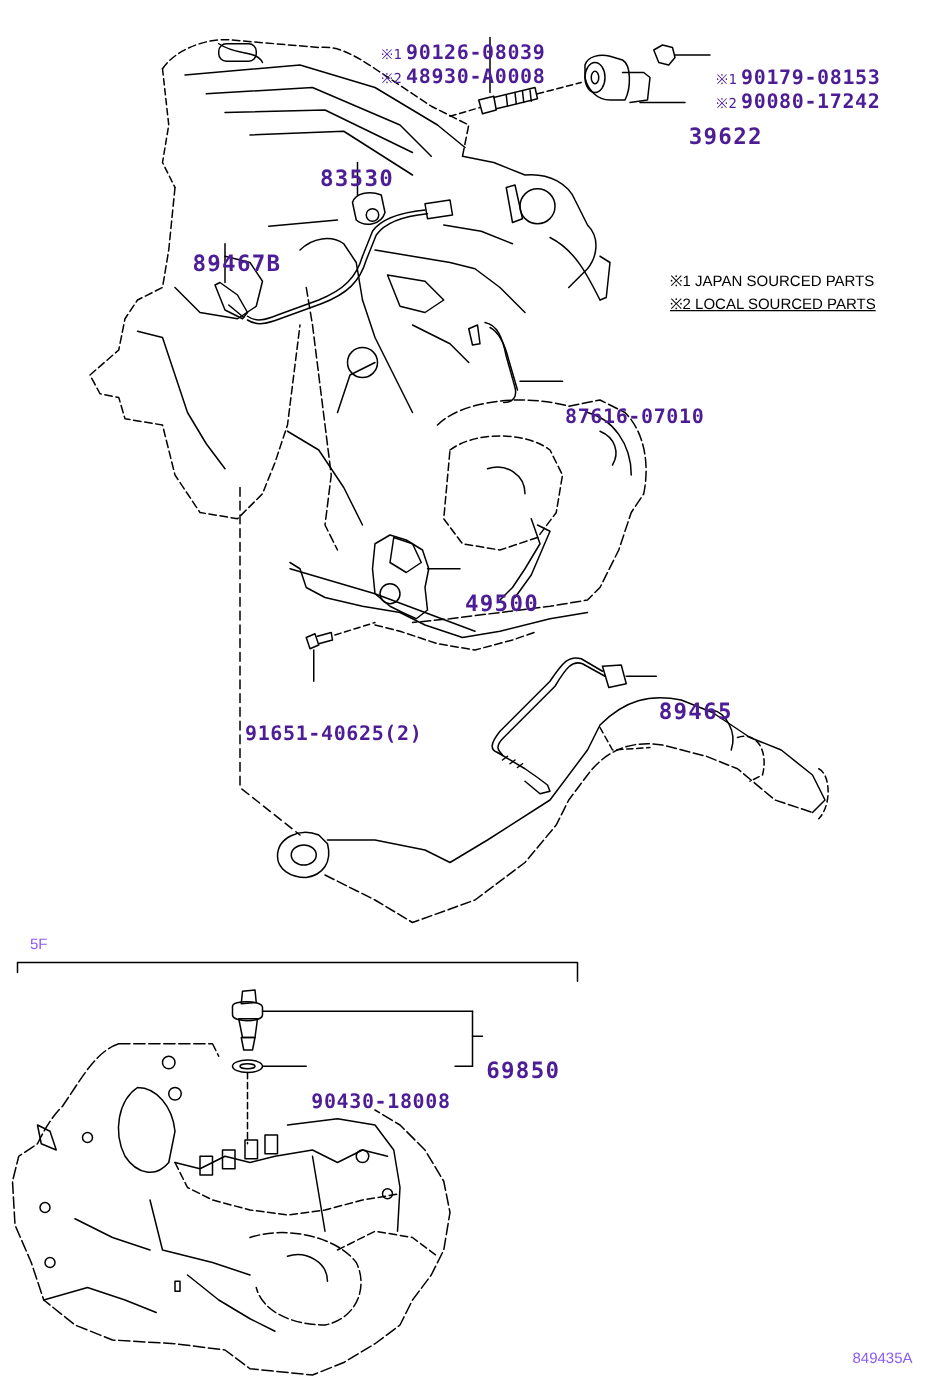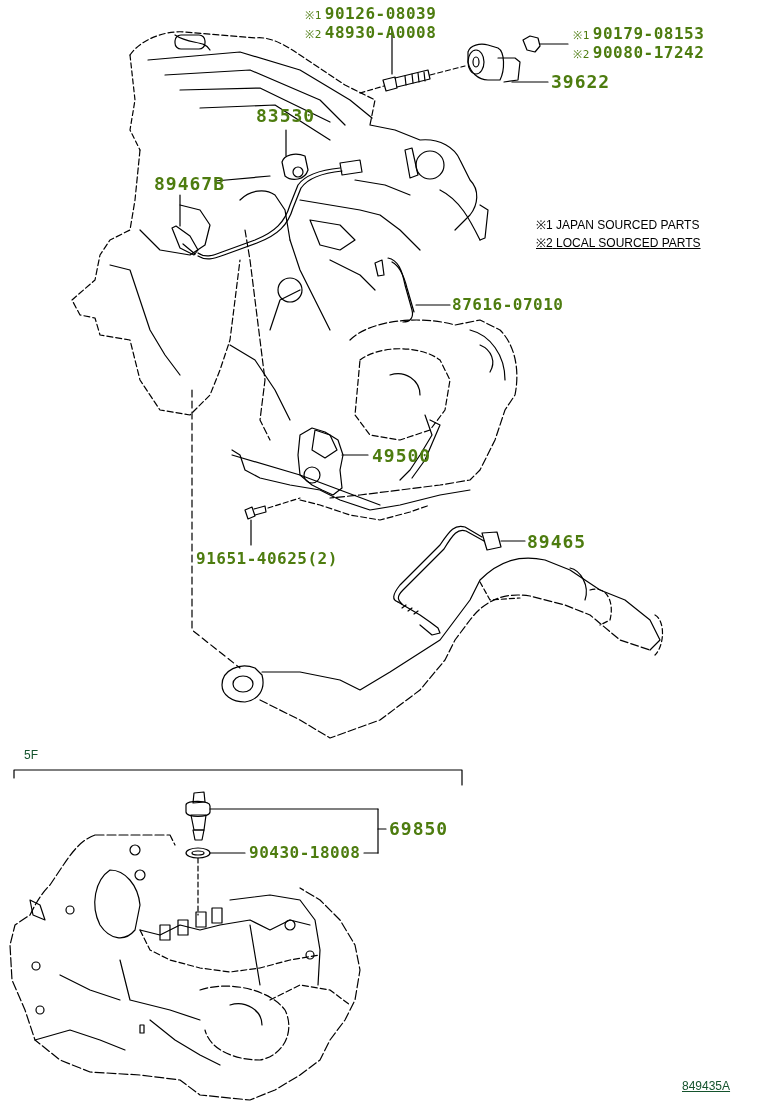--- a/index.html
+++ b/index.html
@@ -1,23 +1,23 @@
 <!DOCTYPE html>
 <html><head>
 <meta charset="utf-8">
 <style>
   html, body { margin:0; padding:0; background:#ffffff; }
   body { width:760px; height:1112px; position:relative; overflow:hidden; font-family:"DejaVu Sans Mono", monospace; color:#000; }
   #art { position:absolute; left:0; top:0; width:760px; height:1112px; }
-  .pn { position:absolute; font-family:"DejaVu Sans Mono", "Liberation Mono", monospace; font-weight:bold; color:#4d7c0f; white-space:nowrap; line-height:1; }
+  .pn { position:absolute; font-family:"DejaVu Sans Mono", "Liberation Mono", monospace; font-weight:bold; color:#4c1d95; white-space:nowrap; line-height:1;margin-top:28px; }
   .pn.big { font-size:18px; letter-spacing:1px; }
   .pn.mid { font-size:16px; letter-spacing:0.5px; }
   .mark { font-size:11px; font-weight:normal; margin-right:3px; }
   .legend { position:absolute; font-family:"Liberation Sans", sans-serif; font-size:12px; color:#000; white-space:nowrap; line-height:18px; }
-  .small { position:absolute; font-family:"Liberation Sans", sans-serif; font-size:12px; color:#14532d; }
+  .small { position:absolute; font-family:"Liberation Sans", sans-serif; font-size:12px; color:#8b5cf6; }
 </style>
 </head>
 <body>
 
 <svg id="art" viewBox="0 0 760 1112" xmlns="http://www.w3.org/2000/svg" fill="none" stroke="#000" stroke-width="1.2" stroke-linecap="round" stroke-linejoin="round">
 
   <g>
 
     <path d="M130,55 C140,40 165,30 185,32 L255,38 C270,36 285,45 300,55 L345,85 L375,100 L370,125" stroke-dasharray="6 3"></path>
     <path d="M130,55 L135,100 L130,130 L140,150" stroke-dasharray="5 3"></path>
@@ -224,13 +224,13 @@
 <div class="pn mid" style="left:452px; top:297px;">87616-07010</div>
 <div class="pn big" style="left:372px; top:447px;">49500</div>
 <div class="pn mid" style="left:196px; top:551px;">91651-40625(2)</div>
 <div class="pn big" style="left:527px; top:533px;">89465</div>
 
 <div class="small" style="left:24px; top:748px;">5F</div>
 
 <div class="pn big" style="left:389px; top:820px;">69850</div>
 <div class="pn mid" style="left:249px; top:845px;">90430-18008</div>
 
-<div class="small" style="left:682px; top:1079px;text-decoration:underline;">849435A</div>
+<div class="small" style="left:682px; top:1079px;">849435A</div>
 
 </body></html>

